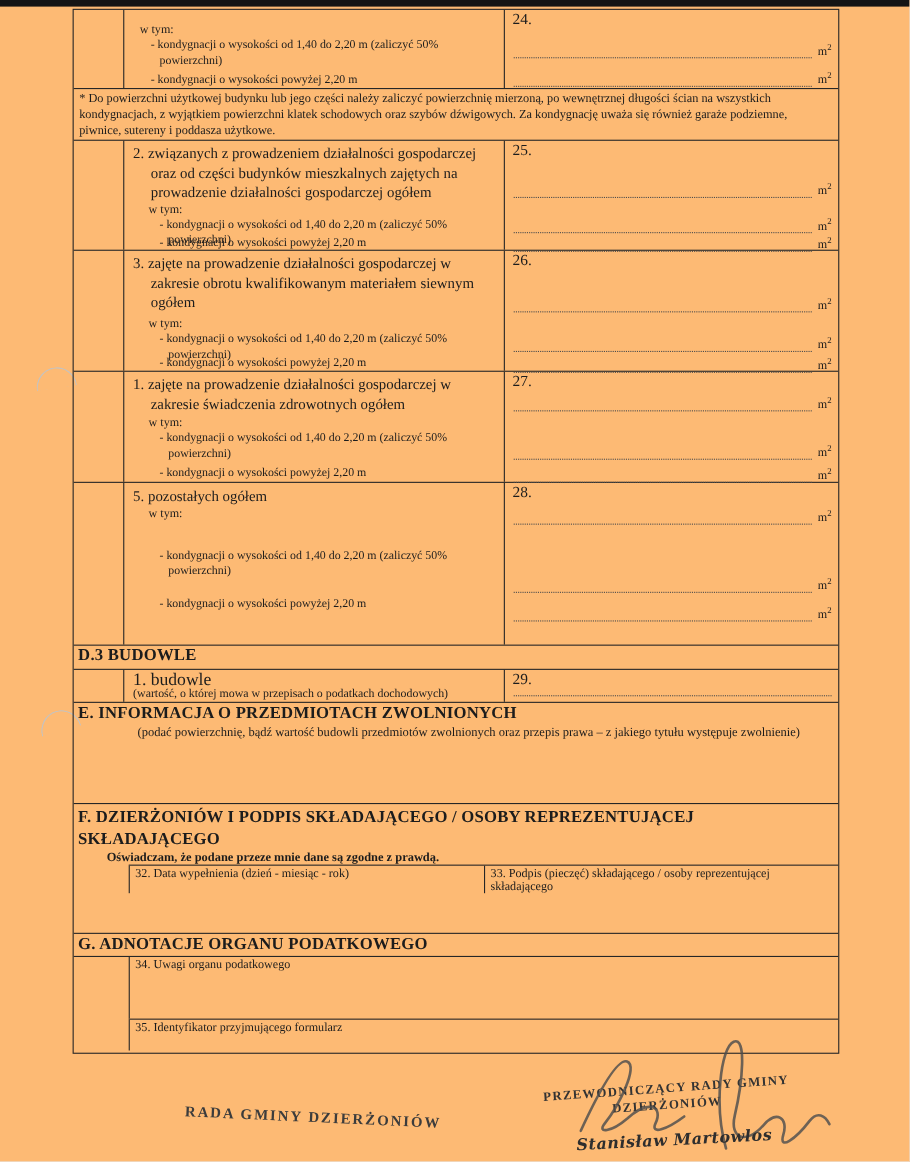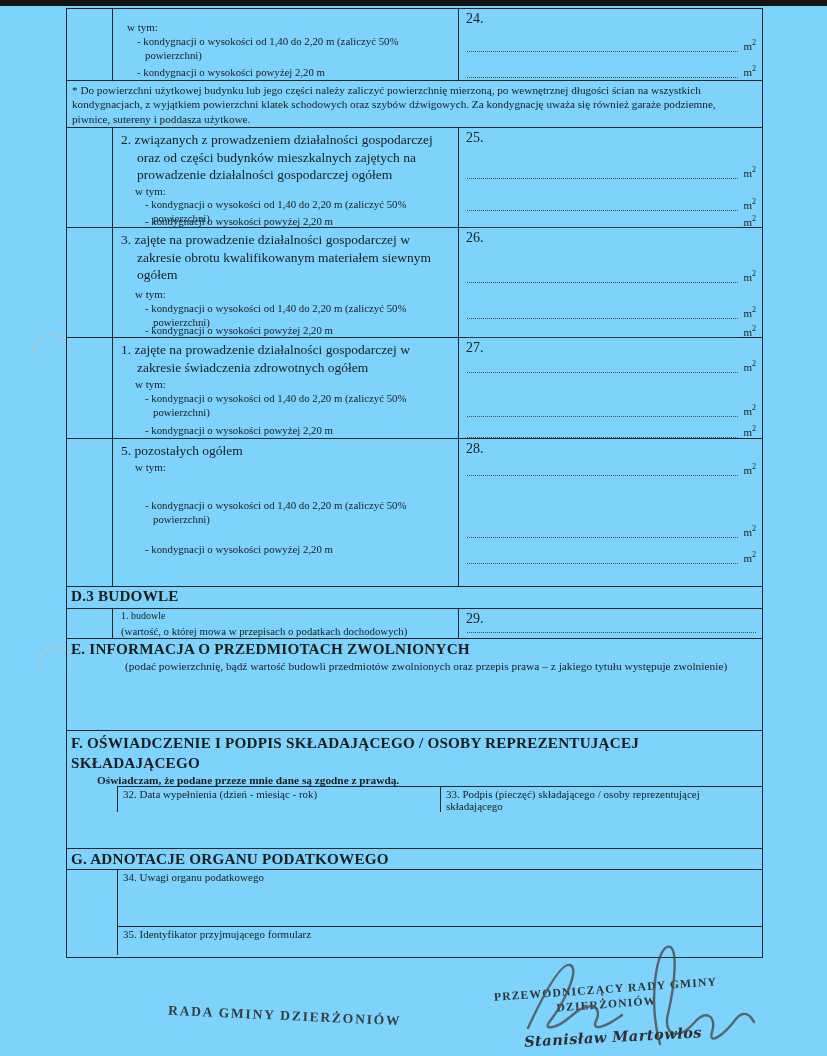--- a/index.html
+++ b/index.html
@@ -1,19 +1,19 @@
 <!DOCTYPE html>
 <html><head>
 <meta charset="utf-8">
 <style>
   * { margin:0; padding:0; box-sizing:border-box; }
   html,body { background:#e8e8e8; }
   #page {
     position:relative; width:827px; height:1056px; margin:0 auto;
-    background:#7dd3fc; overflow:hidden;
+    background:#fdba74; overflow:hidden;
     font-family:"Liberation Serif", serif; color:#1c1c1c;
   }
   #topbar { position:absolute; left:0; top:0; width:827px; height:6px; background:#141414; }
 
   
   .punch { position:absolute; width:37px; height:19px; border:1.5px solid #c3c3c3; border-bottom:none;
            border-radius:50% 50% 0 0 / 100% 100% 0 0; }
   #punch1 { left:32px; top:334px; transform:rotate(-8deg); }
   #punch2 { left:35px; top:646px; transform:rotate(-16deg); }
 
@@ -56,21 +56,21 @@
   .r26 .l1 { top:40px; } .r26 .l2 { top:76px; } .r26 .l3 { top:95px; }
   .r27 .l1 { top:20px; } .r27 .l2 { top:64px; } .r27 .l3 { top:85px; }
   .r28 .l1 { top:22px; } .r28 .l2 { top:84px; } .r28 .l3 { top:110px; }
   .rbud .l1 { top:15px; }
 
   .fnote-text { padding:2px 6px 0 5px; font-size:11.2px; line-height:14.3px; }
 
   .sechead { font-weight:bold; font-size:15.2px; padding:1px 0 0 4px; letter-spacing:.2px; }
   .d3head .sechead { padding-top:0; }
 
-  .bud-title { position:absolute; left:8px; top:1px; font-size:10px; }
+  .bud-title { position:absolute; left:8px; top:1px; font-size:16px; }
   .bud-note  { position:absolute; left:8px; top:16px; font-size:10.8px; }
 
   .ebox .subtitle { margin:2px 0 0 58px; font-size:11.4px; }
 
   .fbox .sechead { width:640px; line-height:20px; padding-top:2px; }
   .decl { margin:1px 0 0 30px; font-size:11.3px; font-weight:bold; }
   .inner-table { margin-left:50px; width:645px; border-top:1.3px solid #262626; }
   .itr { display:flex; border-bottom:1.3px solid #262626; }
   .itr:last-child { border-bottom:none; }
   .itc { border-left:1.3px solid #262626; padding:1px 5px; font-size:11px; }
@@ -246,21 +246,21 @@
 
     <div class="row ebox">
       <div>
         <div class="sechead">E. INFORMACJA O PRZEDMIOTACH ZWOLNIONYCH</div>
         <div class="subtitle">(podać powierzchnię, bądź  wartość budowli przedmiotów zwolnionych oraz przepis prawa – z jakiego tytułu występuje zwolnienie)</div>
       </div>
     </div>
 
     <div class="row fbox">
       <div style="width:100%">
-        <div class="sechead">F. OŚWIADCZENIE I PODPIS SKŁADAJĄCEGO / OSOBY REPREZENTUJĄCEJ SKŁADAJĄCEGO</div>
+        <div class="sechead">F. DZIERŻONIÓW I PODPIS SKŁADAJĄCEGO / OSOBY REPREZENTUJĄCEJ SKŁADAJĄCEGO</div>
         <div class="decl">Oświadczam, że podane przeze mnie dane są zgodne z prawdą.</div>
         <div class="inner-table">
           <div class="itr f-r2">
             <div class="itc f-c1">32. Data wypełnienia (dzień - miesiąc - rok)</div>
             <div class="itc f-c2">33. Podpis (pieczęć) składającego / osoby reprezentującej składającego</div>
           </div>
         </div>
       </div>
     </div>
 

